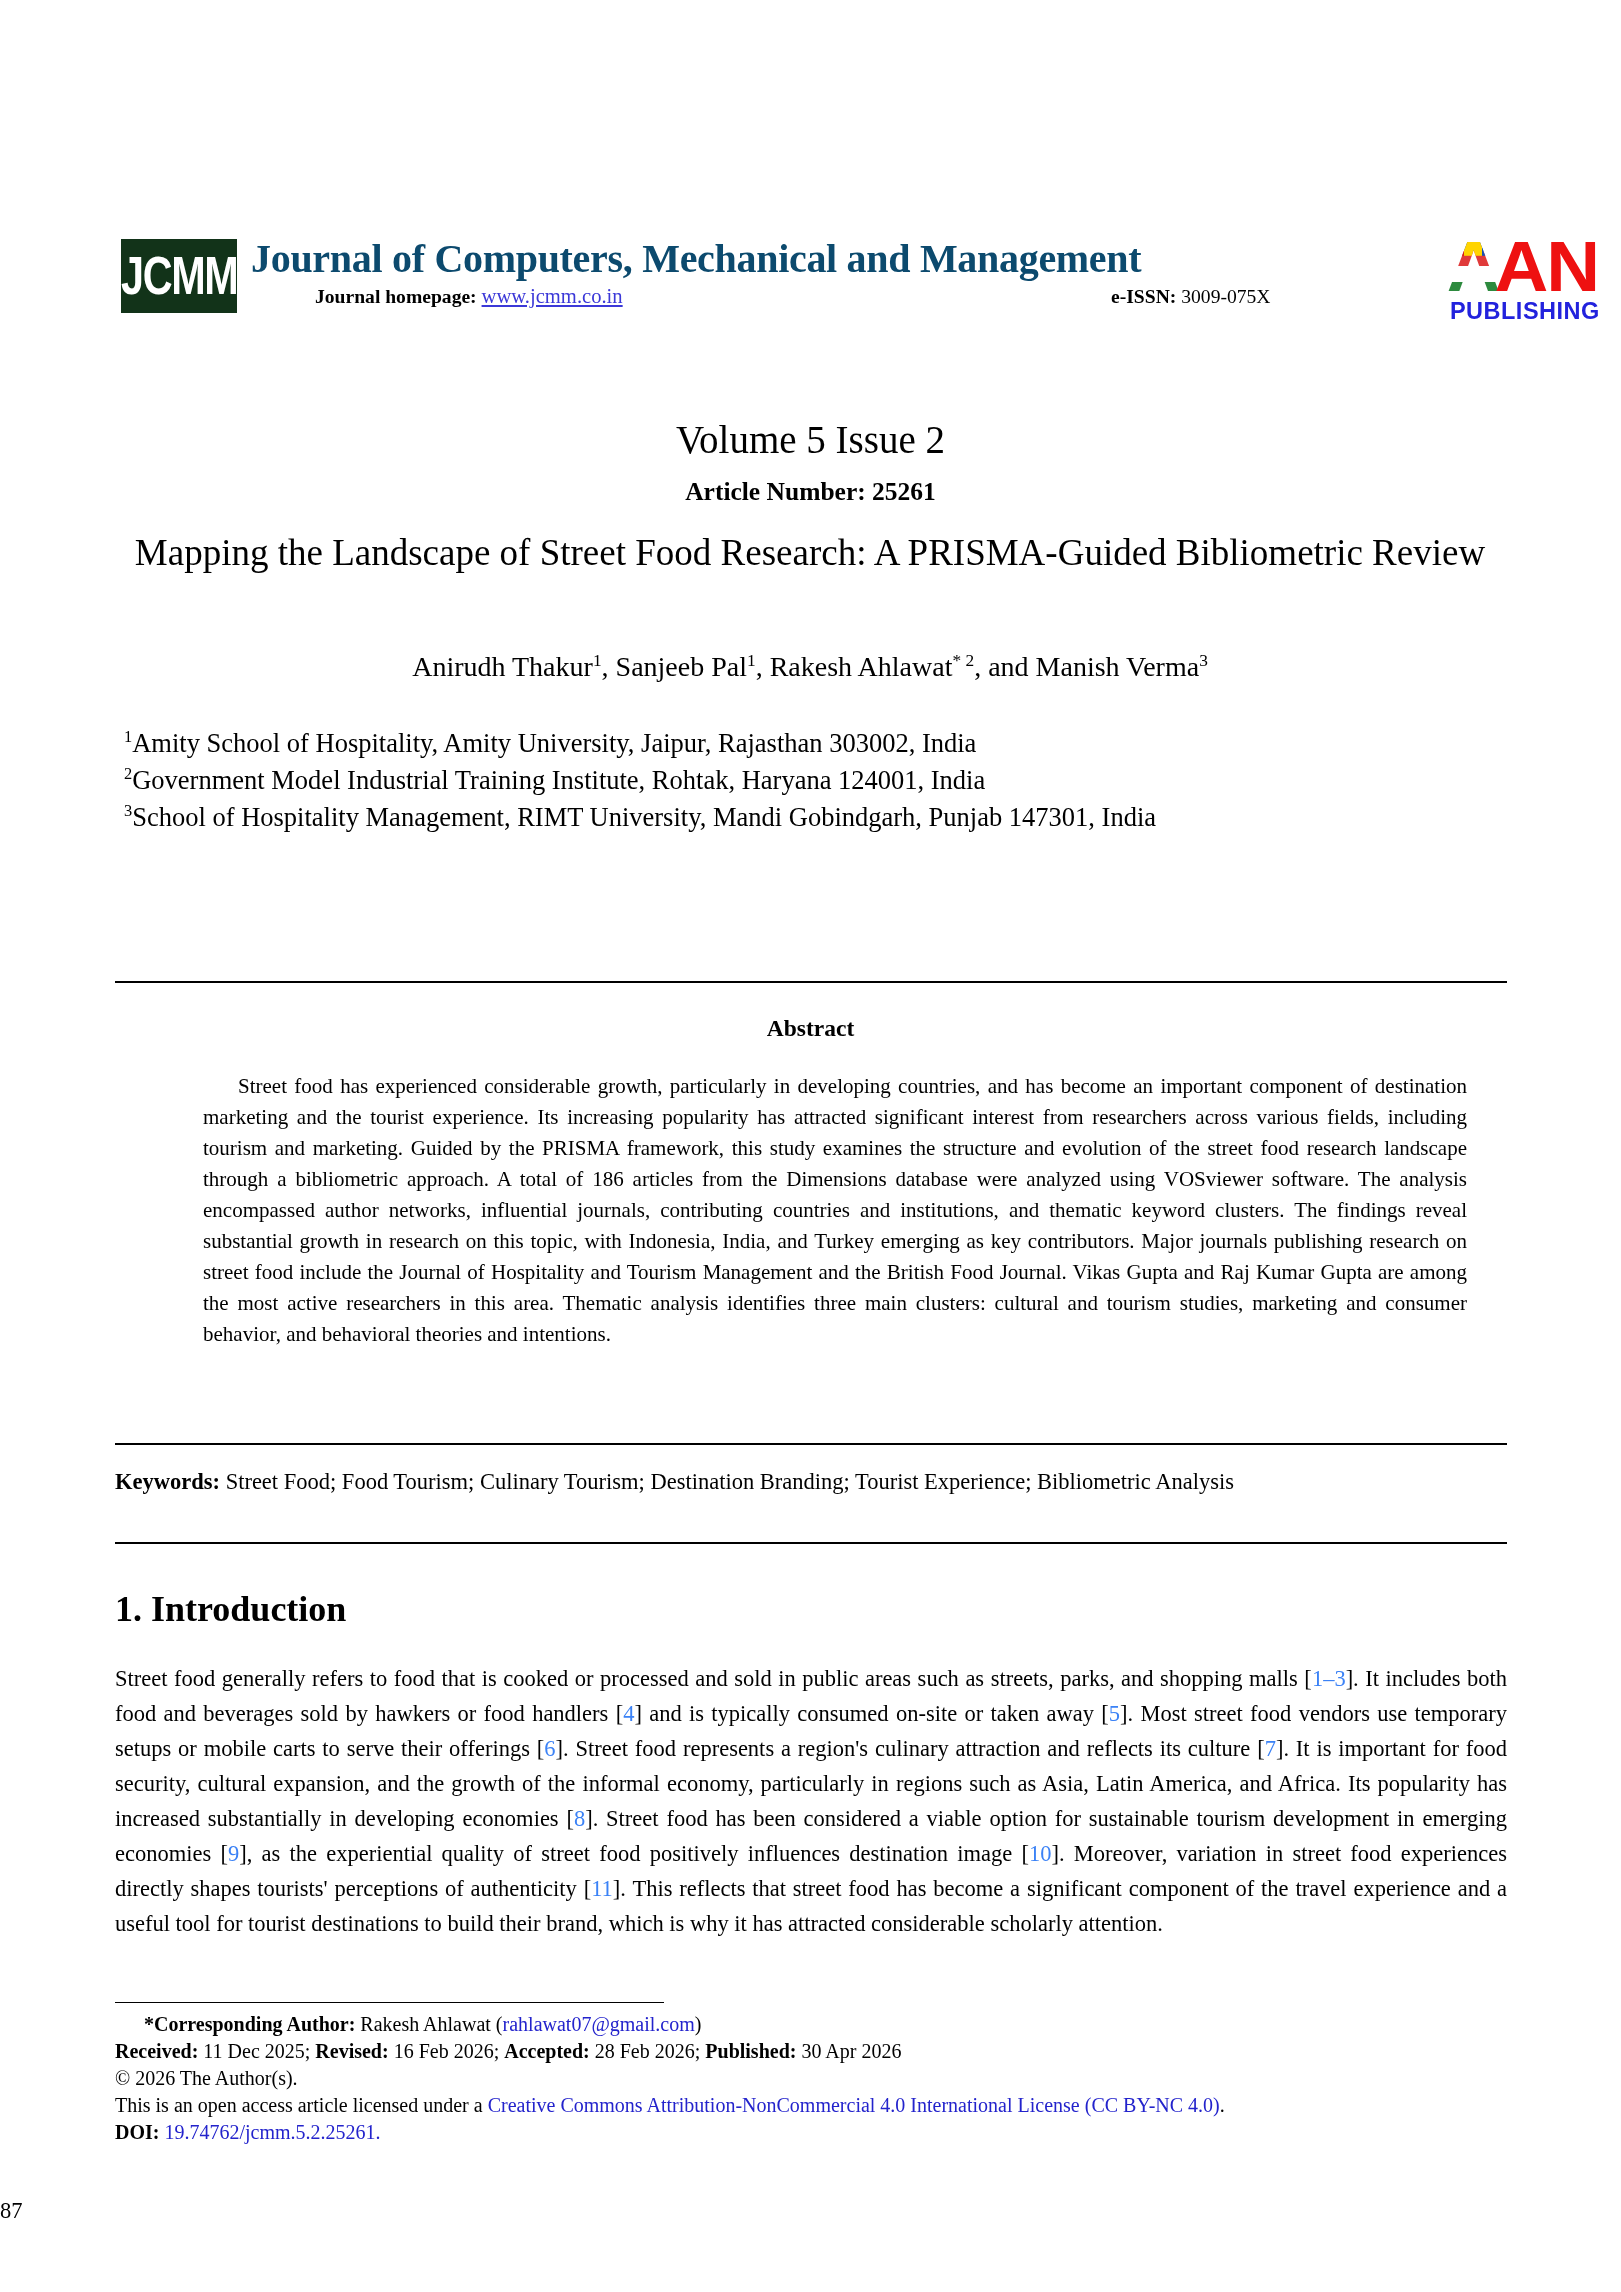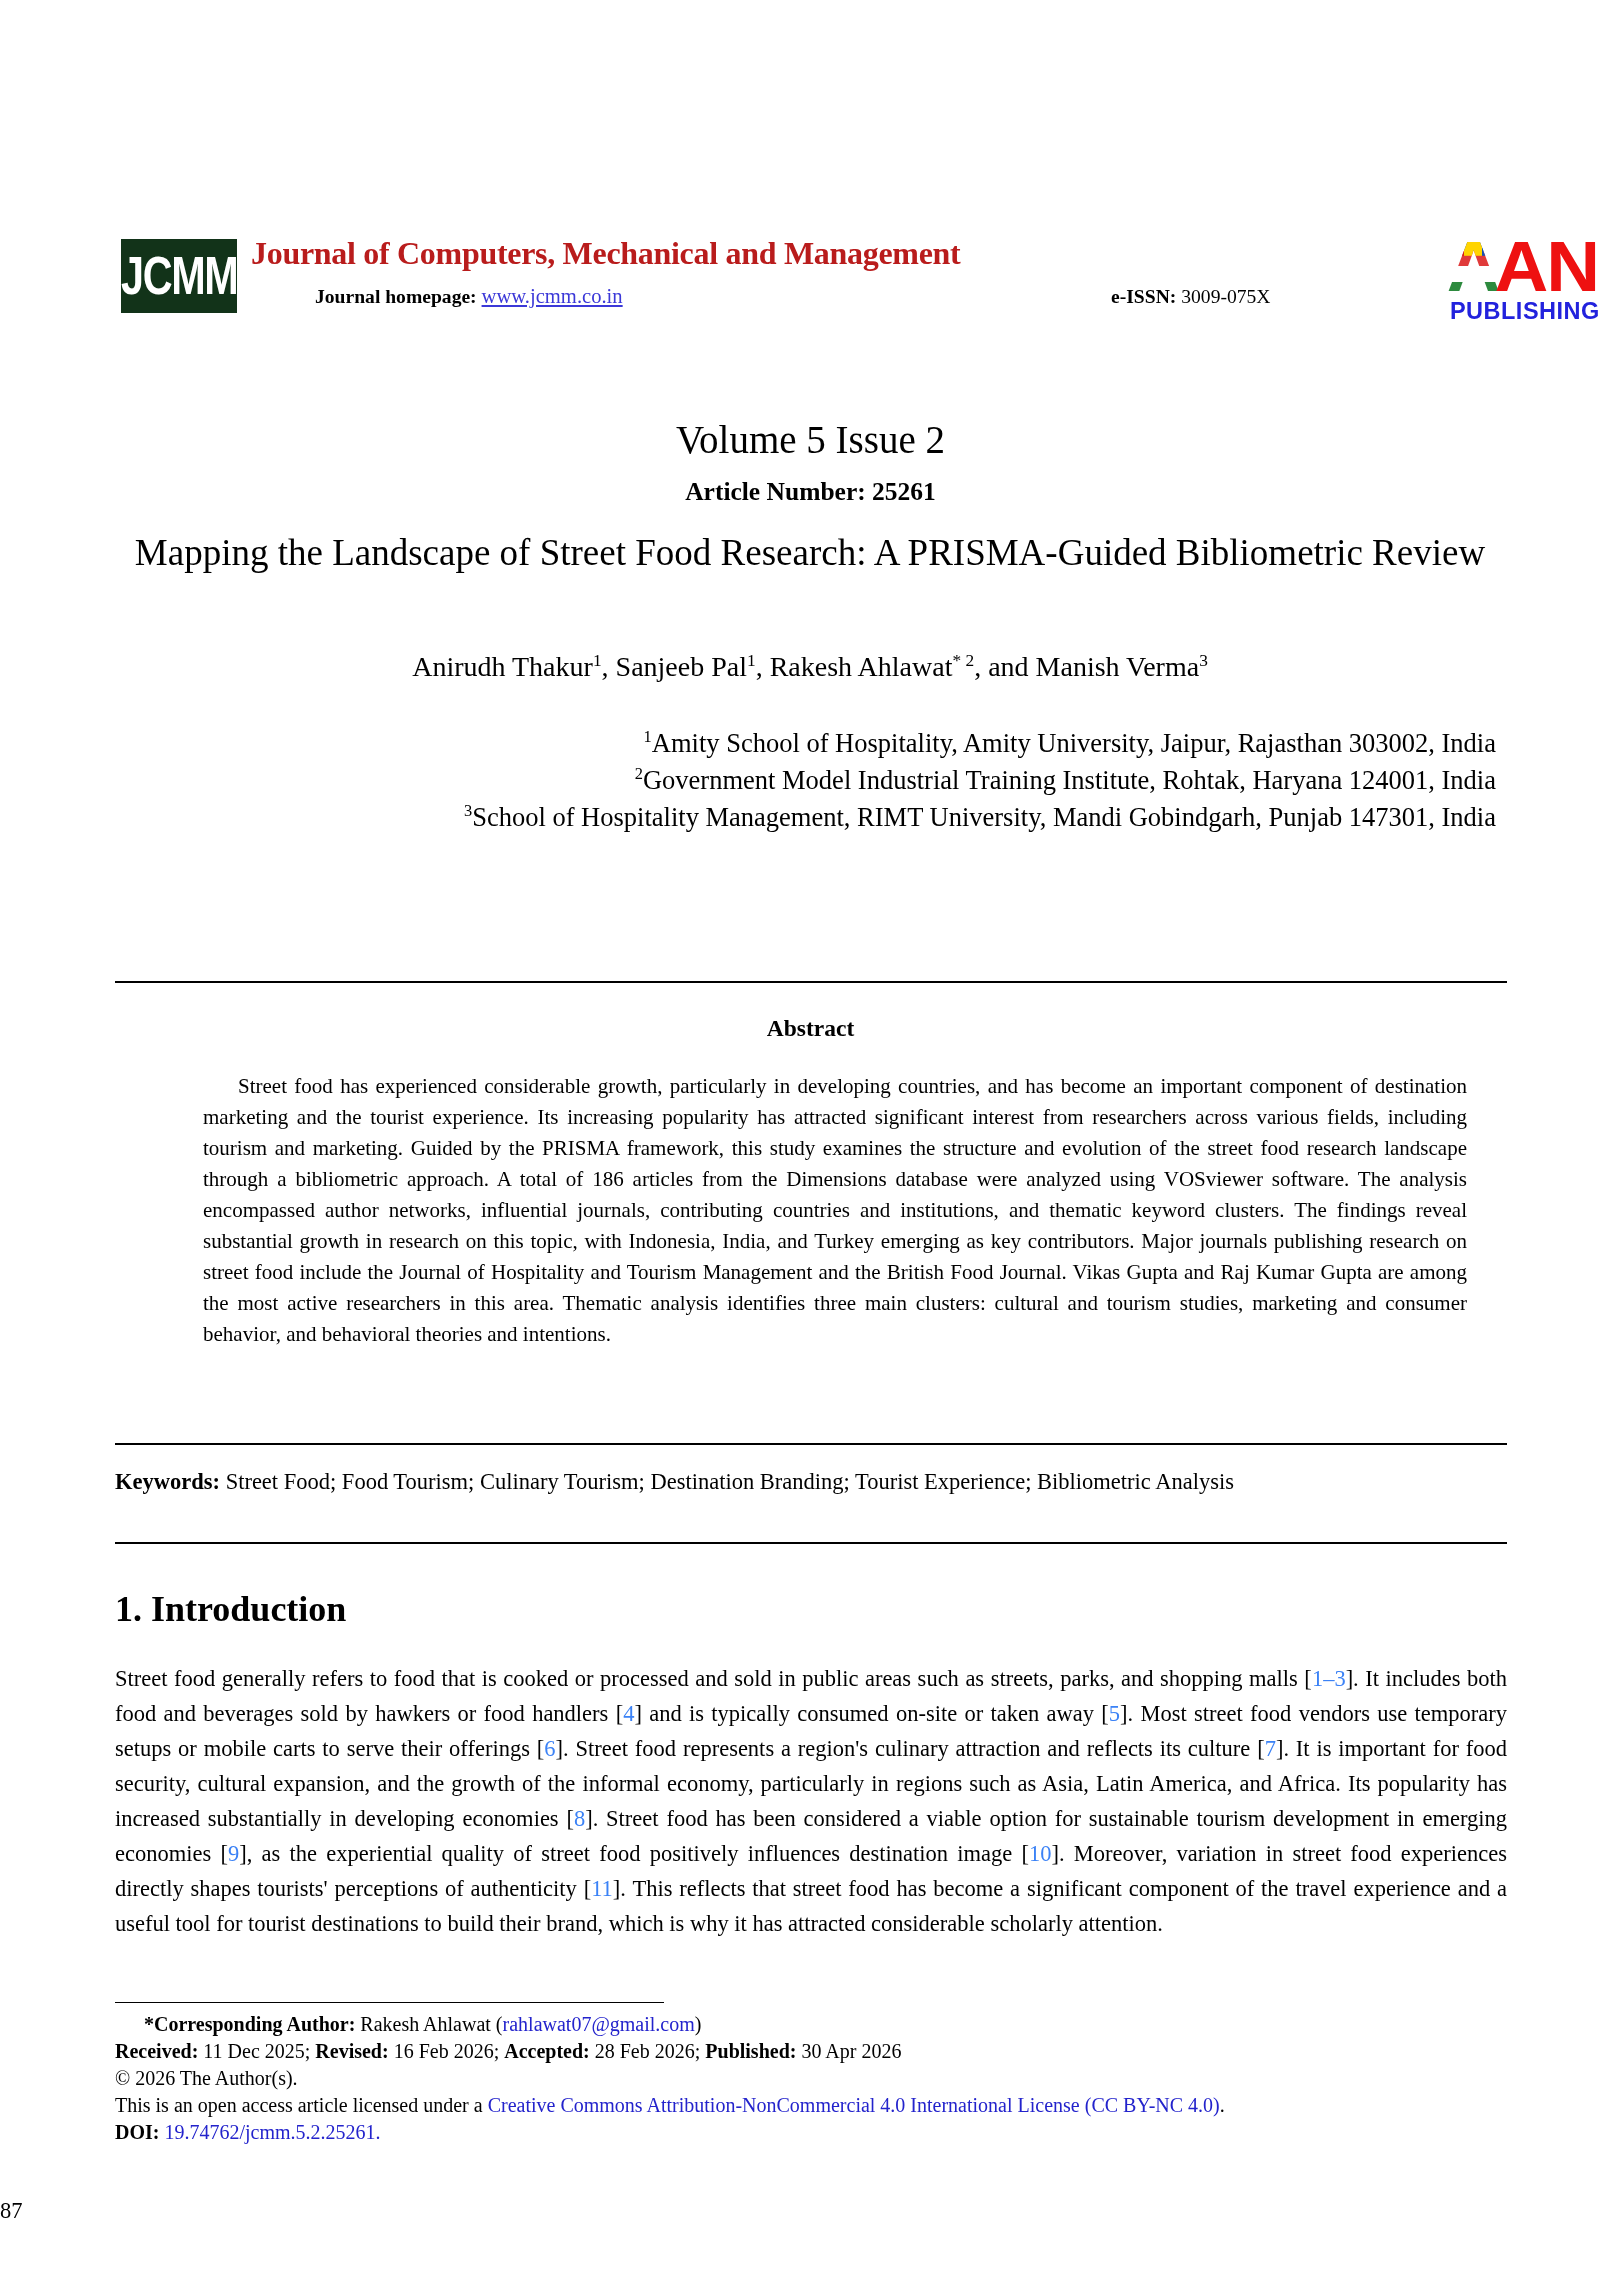--- a/index.html
+++ b/index.html
@@ -51,22 +51,22 @@
     letter-spacing: -1.5px;
     transform: scaleX(0.92) scaleY(1.18);
     line-height: 1;
   }
   .journal-title {
     position: absolute;
     left: 130px;
     top: 0px;
     font-family: "Liberation Serif", serif;
     font-weight: bold;
-    font-size: 32px;
-    color: #b91c1c;
+    font-size: 40px;
+    color: #0c4a6e;
     letter-spacing: -0.3px;
     white-space: nowrap;
   }
   .journal-homepage {
     position: absolute;
     left: 194px;
     top: 50px;
     font-family: "Liberation Serif", serif;
     font-weight: bold;
     font-size: 19.6px;
@@ -188,21 +188,21 @@
     font-size: 28px;
     font-family: "Liberation Serif", serif;
   }
   sup { font-size: 0.62em; vertical-align: super; line-height: 0; }
 
   .affiliations {
     position: absolute;
     left: 124px;
     top: 725px;
     width: 1372px;
-    text-align: right;
+    text-align: left;
     font-size: 26.5px;
     line-height: 37px;
     font-family: "Liberation Serif", serif;
   }
 
   
   .hr {
     position: absolute;
     left: 115px;
     width: 1392px;

